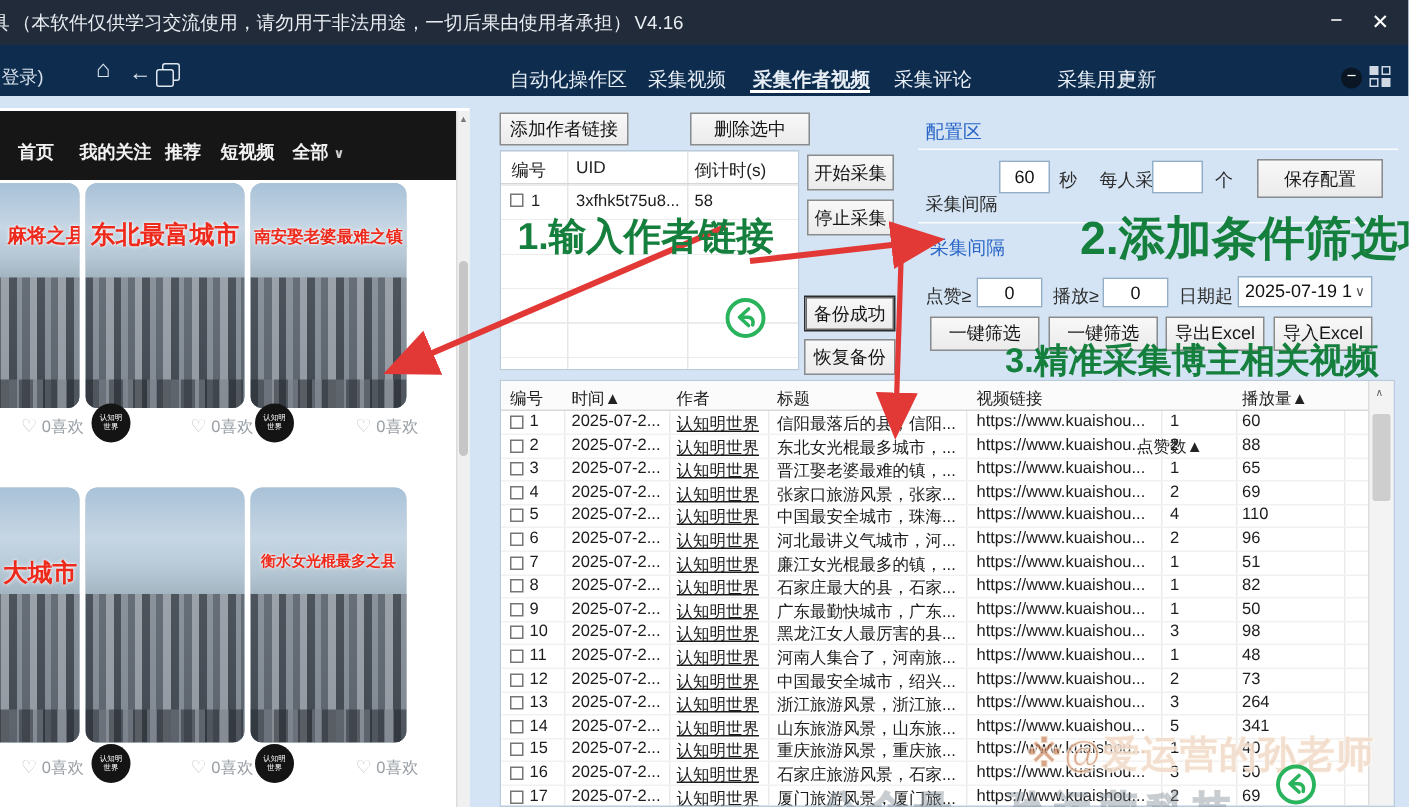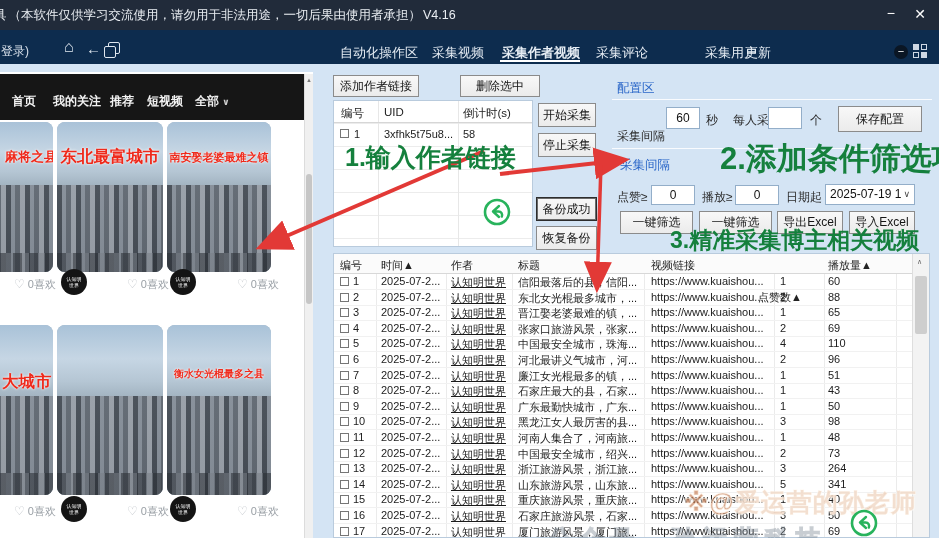--- a/index.html
+++ b/index.html
@@ -376,21 +376,21 @@
         <span class="c-plays">51</span>
       </div>
       <div class="vrow" style="top: 109.2px;">
         <span class="cbx"></span>
         <span class="c-id">8</span>
         <span class="c-time">2025-07-2...</span>
         <span class="c-auth">认知明世界</span>
         <span class="c-title">石家庄最大的县，石家...</span>
         <span class="c-link">https://www.kuaishou...</span>
         <span class="c-likes">1</span>
-        <span class="c-plays">43</span>
+        <span class="c-plays">82</span>
       </div>
       <div class="vrow" style="top: 124.8px;">
         <span class="cbx"></span>
         <span class="c-id">9</span>
         <span class="c-time">2025-07-2...</span>
         <span class="c-auth">认知明世界</span>
         <span class="c-title">广东最勤快城市，广东...</span>
         <span class="c-link">https://www.kuaishou...</span>
         <span class="c-likes">1</span>
         <span class="c-plays">50</span>

